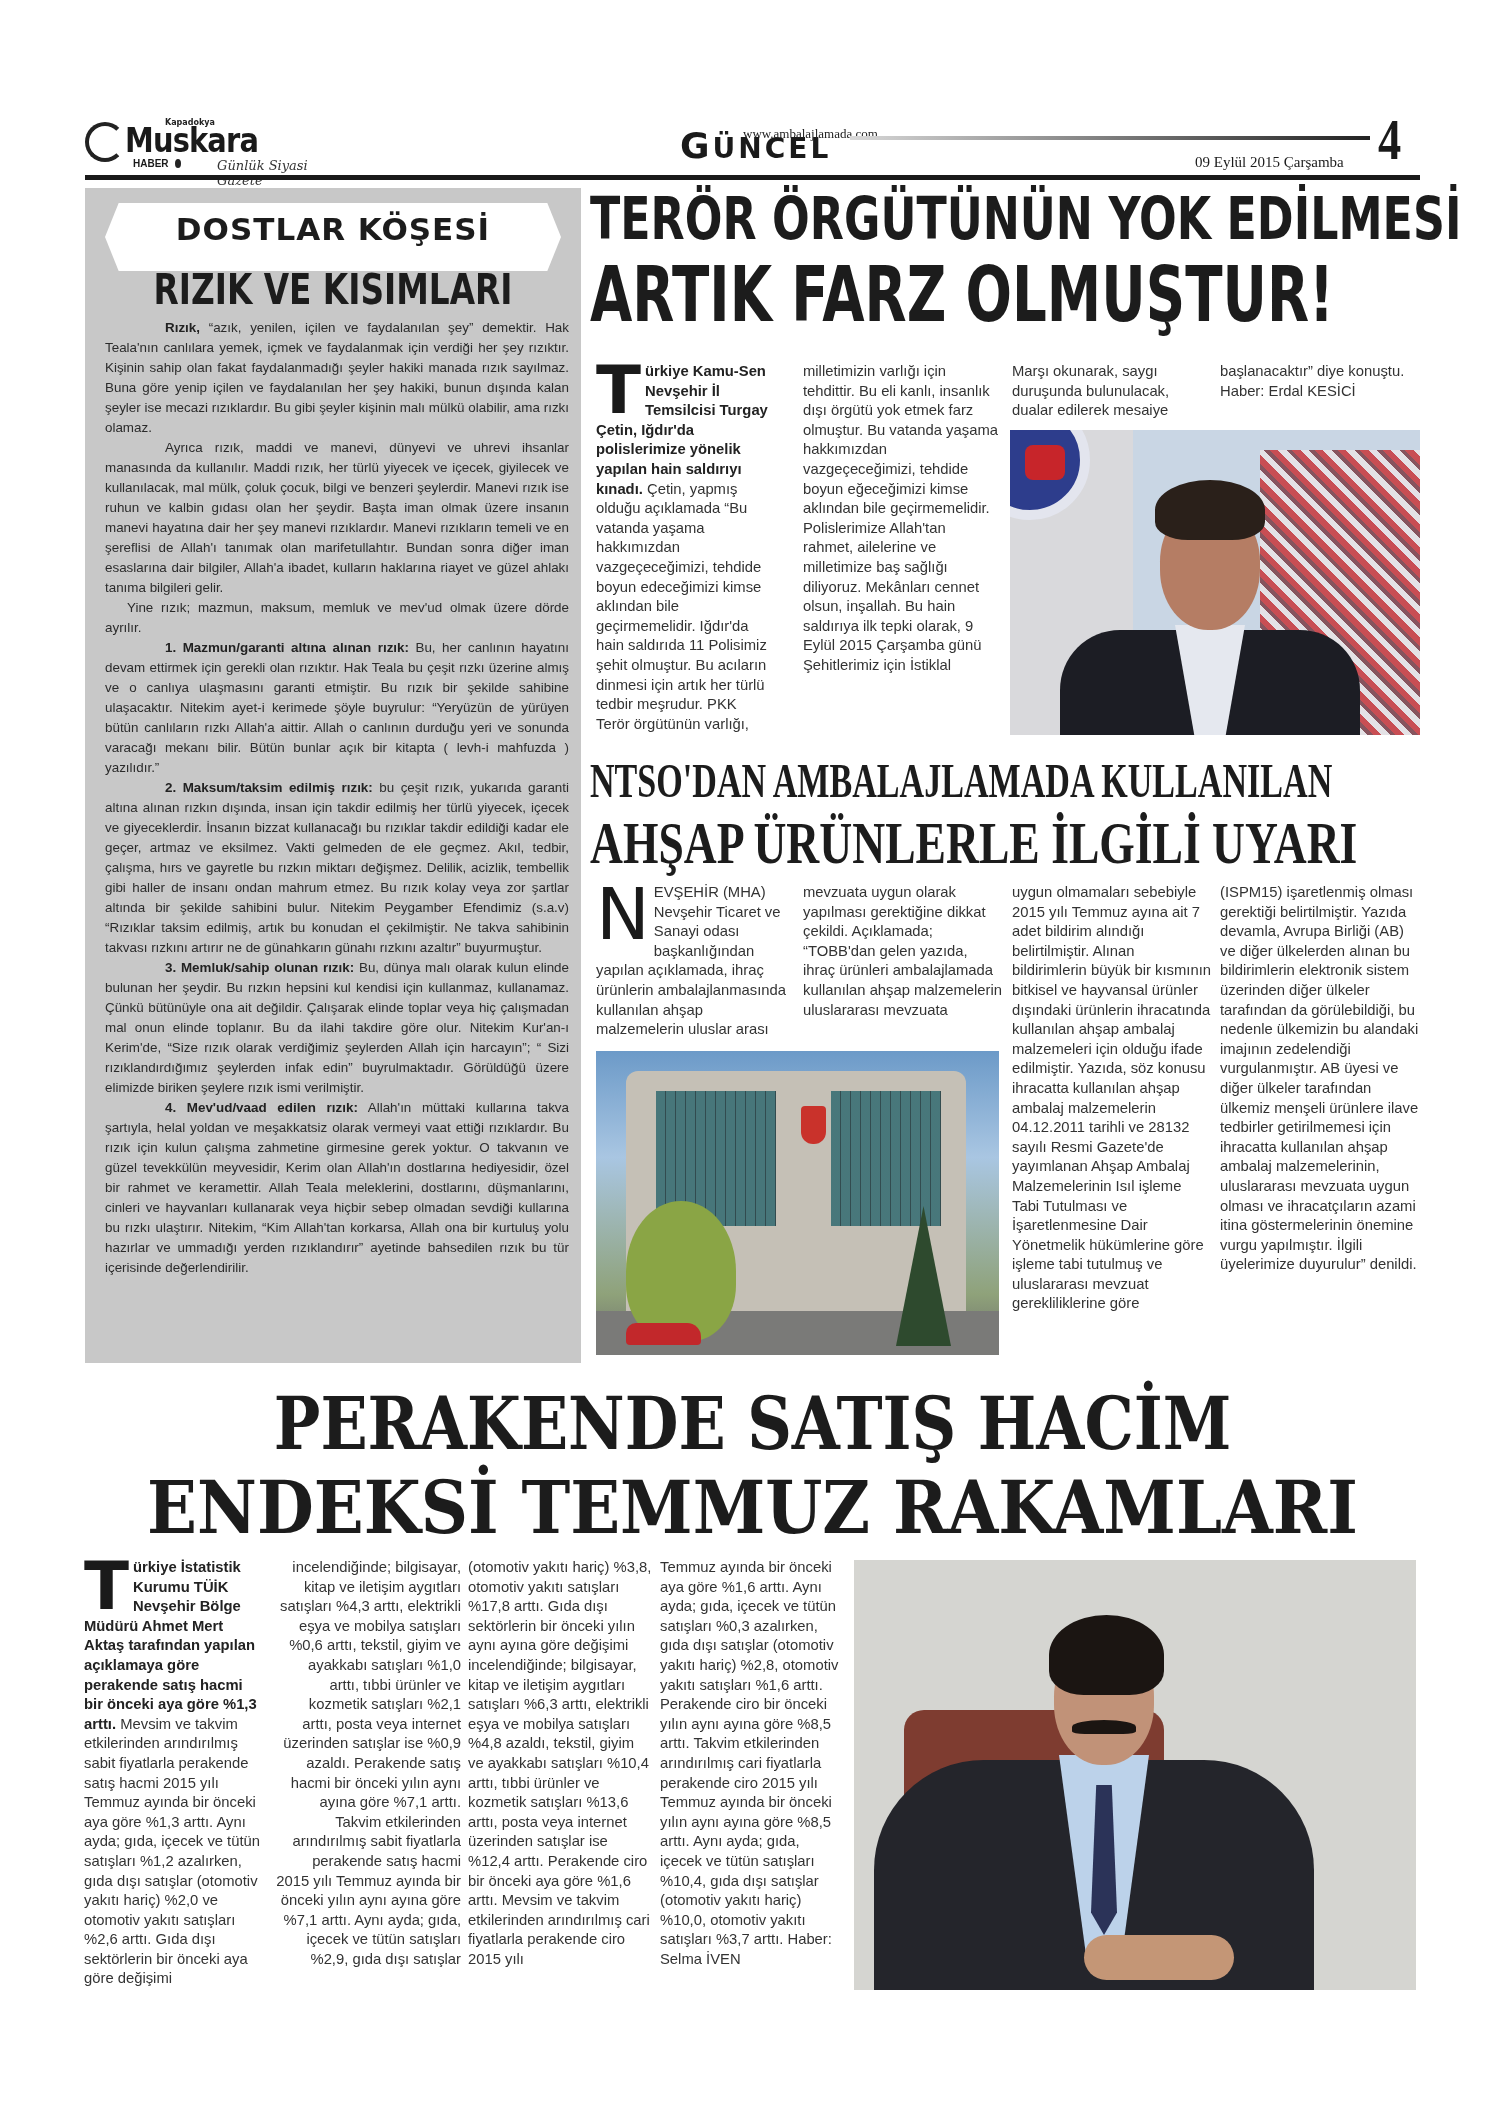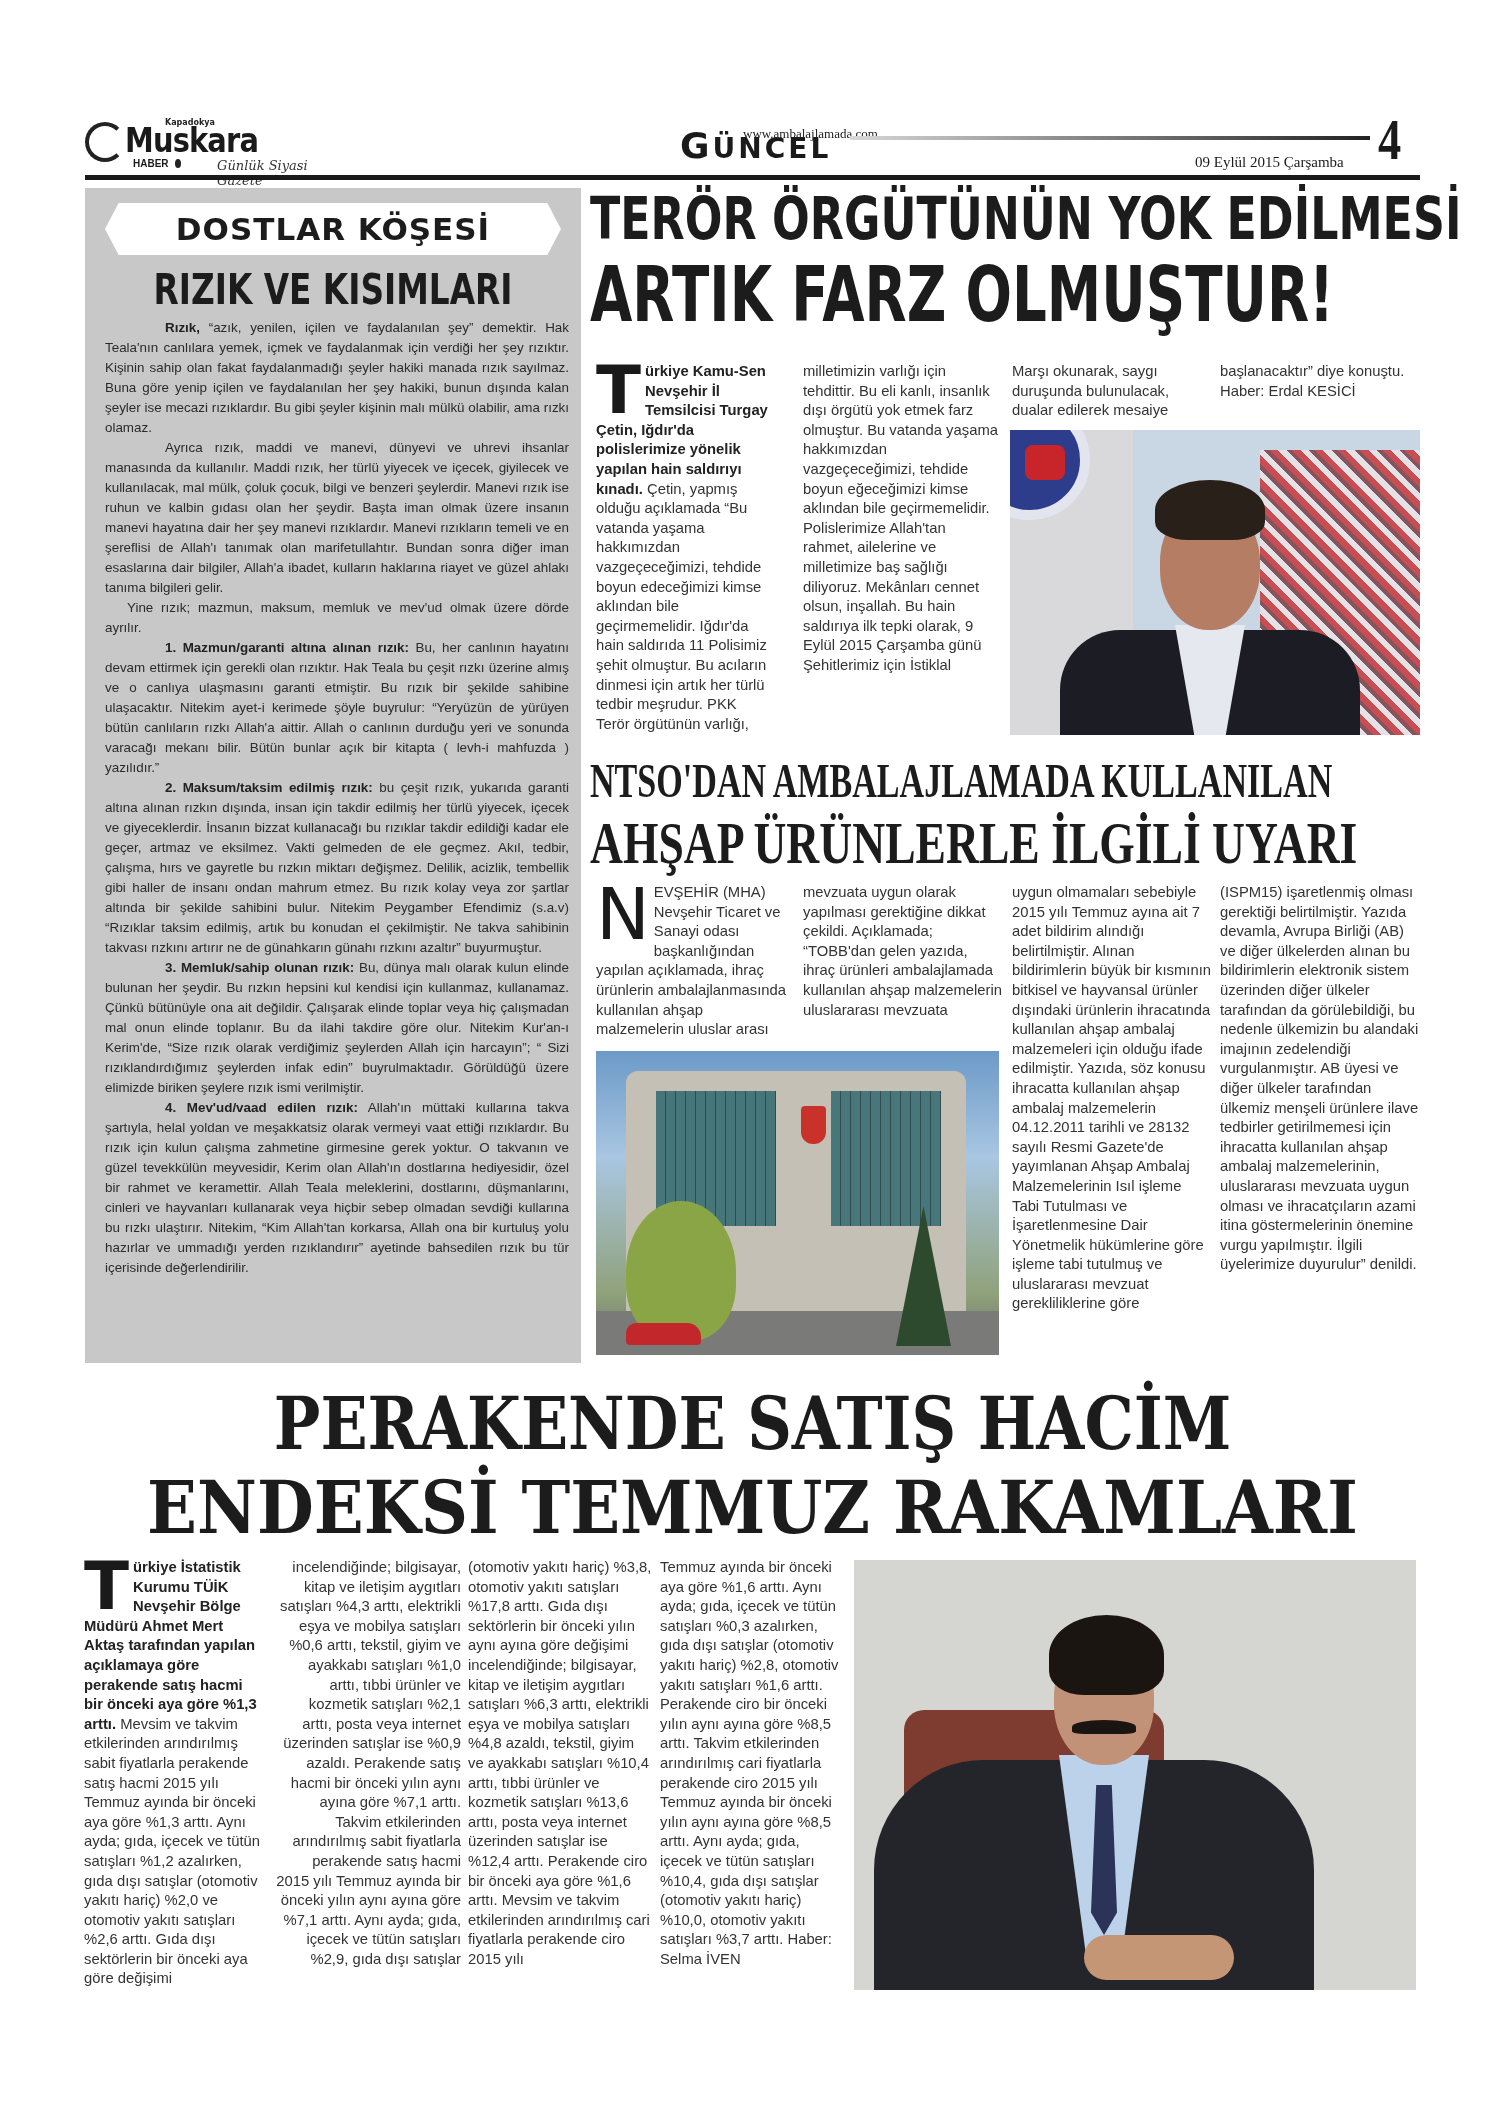--- a/index.html
+++ b/index.html
@@ -18,21 +18,21 @@
   .section-name { position: absolute; left: 595px; top: 12px; font-family: "DejaVu Sans", sans-serif; font-weight: bold; font-size: 28px; color: #1a1a1a; letter-spacing: 3px; line-height: 32px; }
   .section-name .cap { font-size: 36px; }
   .site-url { position: absolute; left: 658px; top: 8px; font-family: "Liberation Serif", serif; font-size: 13px; color: #222; }
   .url-rule { position: absolute; left: 765px; top: 18px; width: 520px; height: 4px; background: linear-gradient(to right, #d8d8d8, #222); }
   .issue-date { position: absolute; left: 1110px; top: 36px; font-family: "Liberation Serif", serif; font-size: 15px; color: #1a1a1a; }
   .page-num { position: absolute; left: 1290px; top: -8px; font-family: "Liberation Serif", serif; font-weight: bold; font-size: 58px; color: #1a1a1a; line-height: 60px; transform: scaleX(0.8); }
   .head-rule { position: absolute; left: 85px; top: 175px; width: 1335px; height: 5px; background: #1a1a1a; }
 
   
   .column-box { position: absolute; left: 85px; top: 188px; width: 496px; height: 1175px; background: #c8c8c8; }
-  .kose-banner { position: absolute; left: 20px; top: 15px; width: 456px; height: 52px; background: #fff; clip-path: polygon(3% 0, 97% 0, 100% 50%, 97% 100%, 3% 100%, 0 50%); text-align: center; }
+  .kose-banner { position: absolute; left: 20px; top: 15px; width: 456px; height: 68px; background: #fff; clip-path: polygon(3% 0, 97% 0, 100% 50%, 97% 100%, 3% 100%, 0 50%); text-align: center; }
   .kose-banner span { font-family: "DejaVu Sans", sans-serif; font-weight: bold; font-size: 31px; line-height: 52px; color: #1c1c1c; letter-spacing: 1px; }
   .col-headline { position: absolute; left: 0; top: 77px; width: 496px; text-align: center; font-family: "DejaVu Sans", sans-serif; font-weight: bold; font-size: 42px; line-height: 50px; color: #1c1c1c; transform: scaleX(0.78); }
   .col-body { position: absolute; left: 20px; top: 130px; width: 464px; font-size: 13.4px; line-height: 20px; color: #2b2b2b; text-align: justify; }
   .col-body p { text-indent: 60px; }
   .col-body p.short { text-indent: 22px; }
   .col-body b { font-weight: bold; color: #222; margin-top: 48px; }
 
   
   .h-terror { position: absolute; left: 590px; top: 185px; width: 830px; font-family: "DejaVu Sans", sans-serif; font-weight: bold; color: #1c1c1c; }
   .h-terror .l1 { display: block; font-size: 58px; line-height: 68px; white-space: nowrap; transform: scaleX(0.765); transform-origin: left; }

